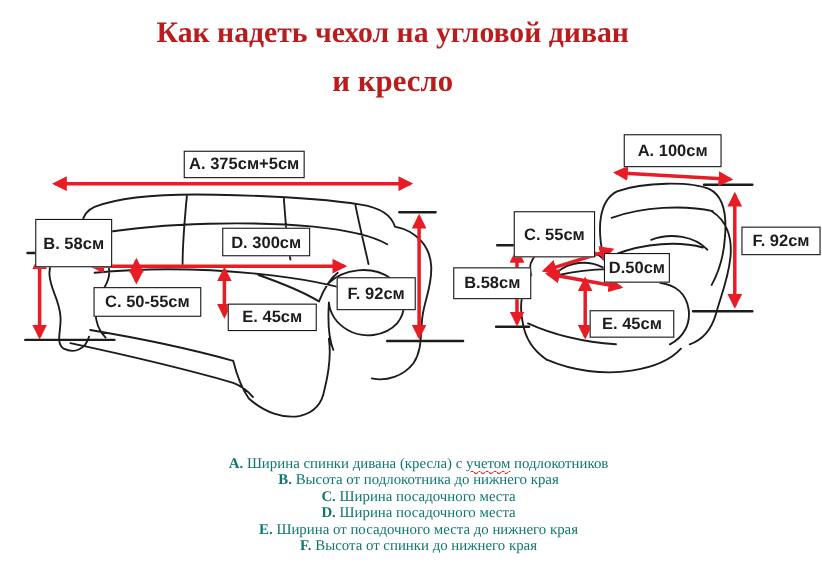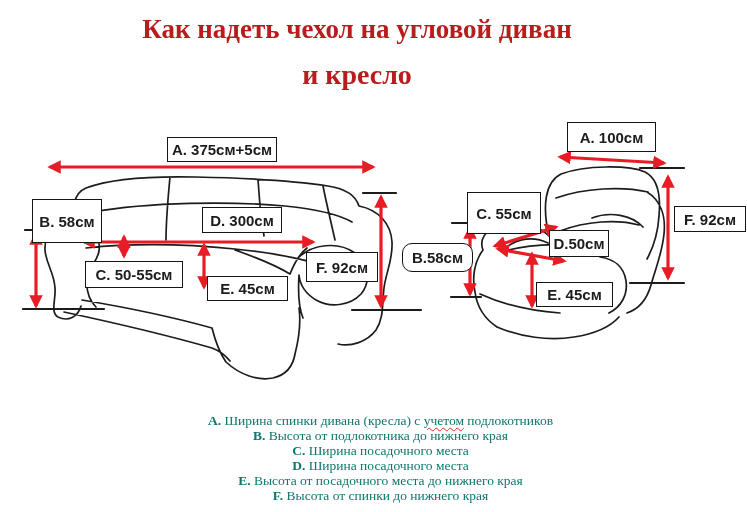--- a/index.html
+++ b/index.html
@@ -86,27 +86,27 @@
 
   <div class="dim-label" style="left:167px;top:137px;width:110px;height:25px;">A. 375см+5см</div>
   <div class="dim-label" style="left:32px;top:199px;width:70px;height:44px;">B. 58см</div>
   <div class="dim-label" style="left:176px;top:207px;width:80px;height:26px;margin-left:26px;">D. 300см</div>
   <div class="dim-label" style="left:85px;top:261px;width:98px;height:27px;">C. 50-55см</div>
   <div class="dim-label" style="left:207px;top:276px;width:81px;height:25px;">E. 45см</div>
   <div class="dim-label" style="left:306px;top:252px;width:72px;height:30px;">F. 92см</div>
 
   <div class="dim-label" style="left:567px;top:122px;width:89px;height:30px;">A. 100см</div>
   <div class="dim-label" style="left:467px;top:192px;width:74px;height:42px;">C. 55см</div>
-  <div class="dim-label" style="left:402px;top:243px;width:71px;height:29px;border-radius:10px;">B.58см</div>
+  <div class="dim-label" style="left:412px;top:243px;width:71px;height:29px;">B.58см</div>
   <div class="dim-label" style="left:549px;top:230px;width:60px;height:27px;">D.50см</div>
   <div class="dim-label" style="left:536px;top:282px;width:77px;height:25px;">E. 45см</div>
   <div class="dim-label" style="left:674px;top:206px;width:72px;height:26px;">F. 92см</div>
 
   <div class="legend">
     <div class="legend-line"><b>A.</b><span> Ширина спинки дивана (кресла) с </span><span class="misspell">учетом</span><span> подлокотников</span></div>
     <div class="legend-line"><b>B.</b><span> Высота от подлокотника до нижнего края</span></div>
     <div class="legend-line"><b>C.</b><span>  Ширина посадочного места</span></div>
     <div class="legend-line"><b>D.</b><span> Ширина посадочного места</span></div>
-    <div class="legend-line"><b>E.</b><span> Высота от посадочного места до нижнего края</span></div>
+    <div class="legend-line"><b>E.</b><span> Ширина от посадочного места до нижнего края</span></div>
     <div class="legend-line"><b>F.</b><span> Высота от спинки до нижнего края</span></div>
   </div>
 
 </div>
 
 </body></html>

